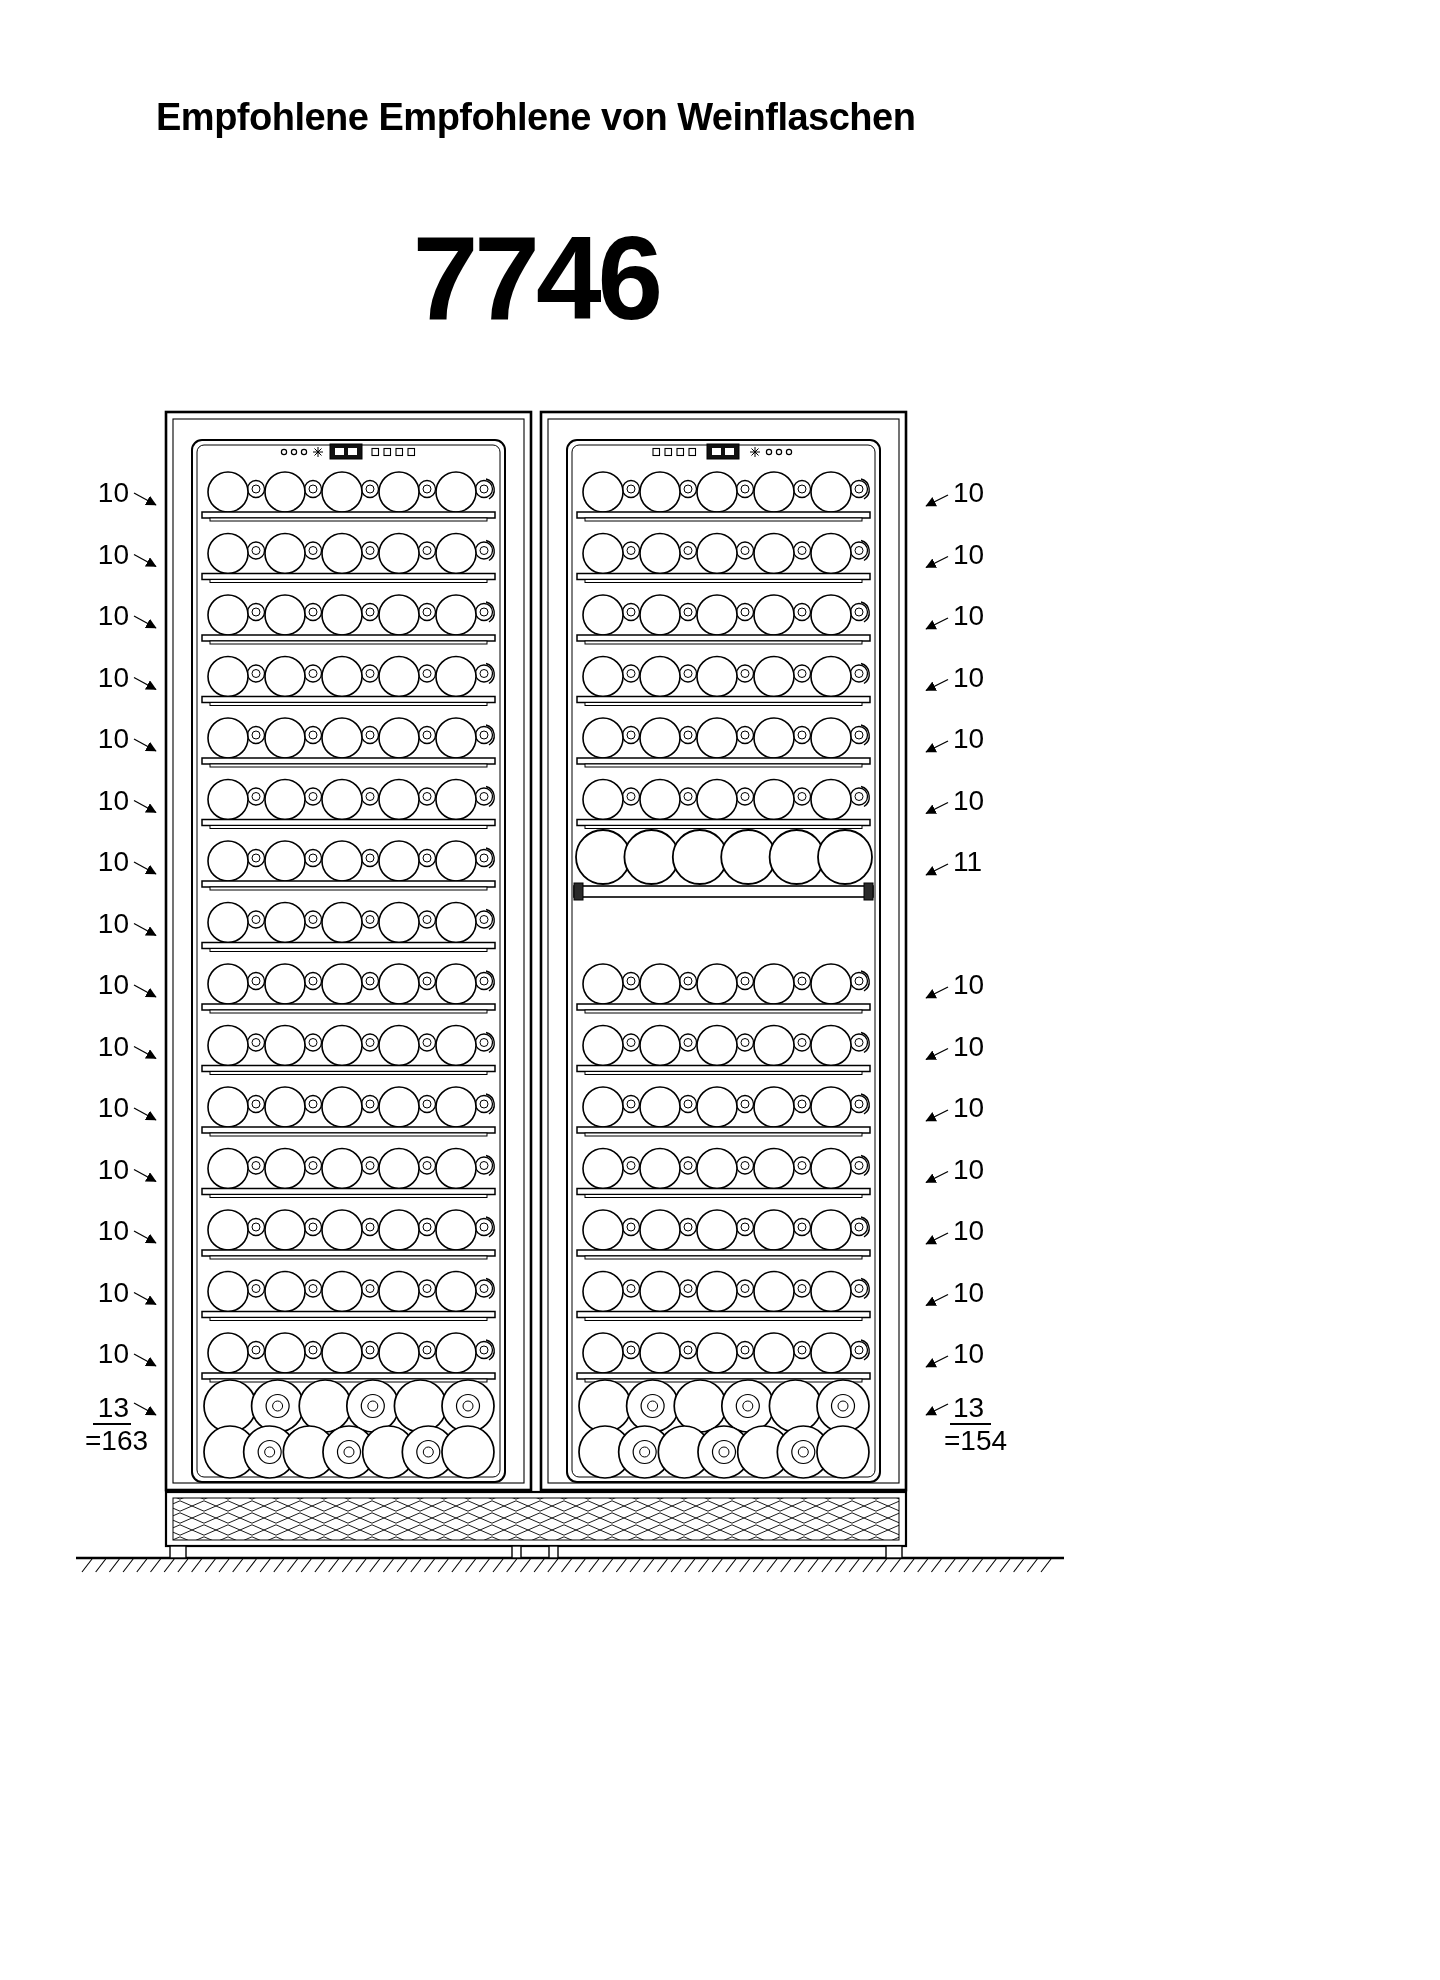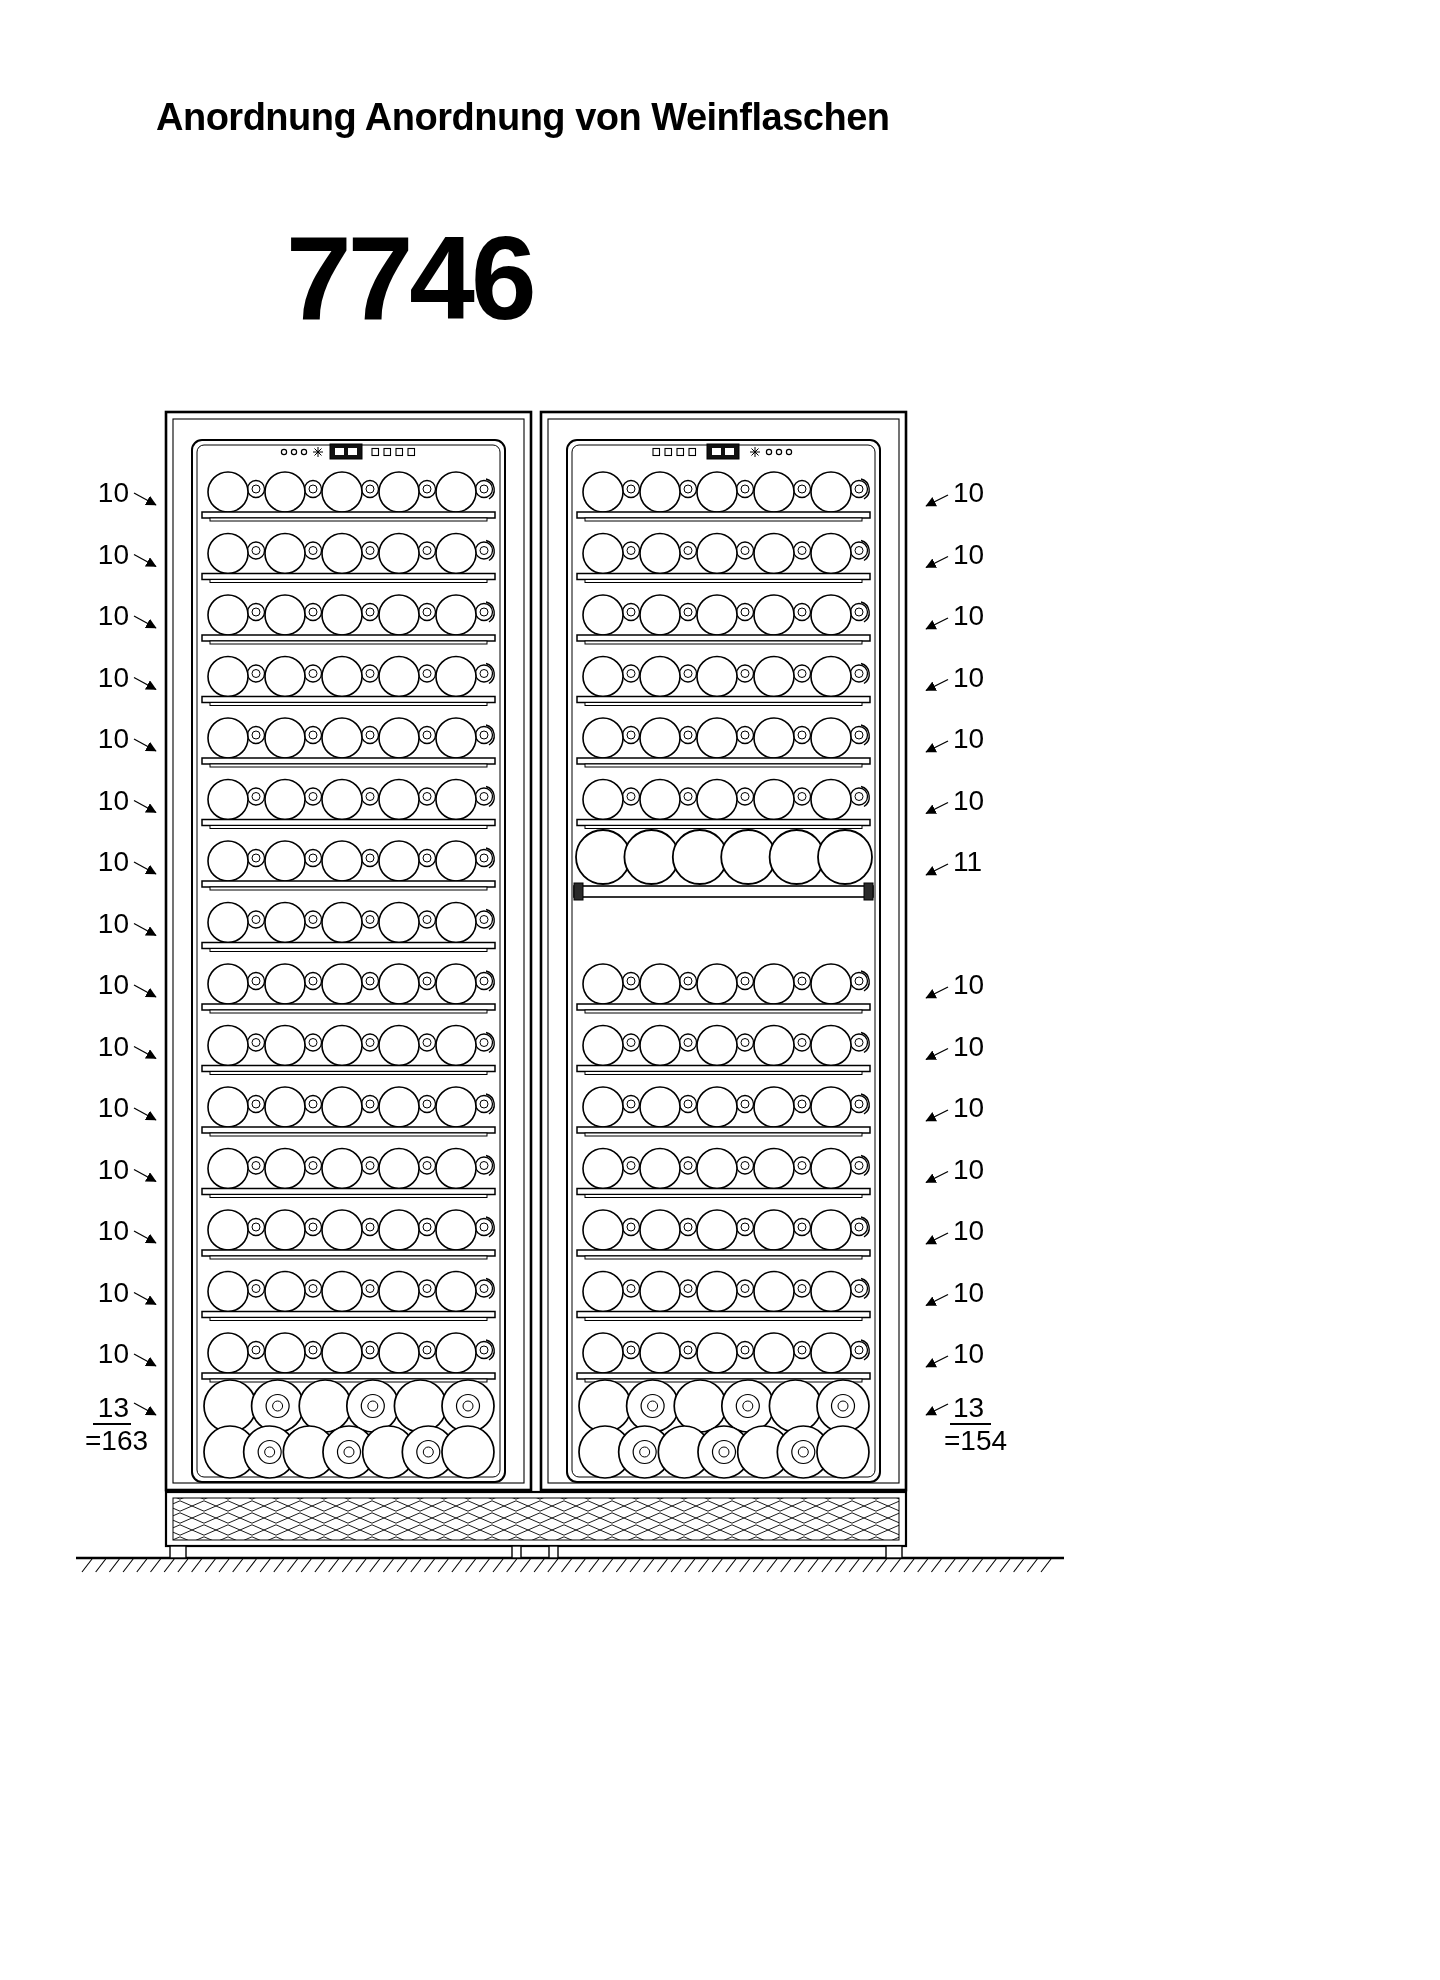--- a/index.html
+++ b/index.html
@@ -5,32 +5,32 @@
   html,body{margin:0;padding:0;}
   body{
     width:1440px;height:1980px;position:relative;background:#fff;
     font-family:"Liberation Sans",sans-serif;color:#000;overflow:hidden;
   }
   .title{
     position:absolute;left:156px;top:96px;
     font-size:38px;font-weight:700;letter-spacing:-0.5px;white-space:nowrap;
   }
   .model{
-    position:absolute;left:286px;top:210px;width:500px;
+    position:absolute;left:286px;top:210px;width:500px;text-align:center;
     font-size:118px;font-weight:700;letter-spacing:-4px;
   }
   #drawing{position:absolute;left:0;top:0;}
   .ln{fill:none;stroke:#000;}
   .wh{fill:#fff;stroke:#000;}
   .lbl{fill:#000;stroke:none;font-size:28px;font-family:"Liberation Sans",sans-serif;}
 </style>
 </head>
 <body>
 
-<div class="title">Anordnung Anordnung von Weinflaschen</div>
+<div class="title">Empfohlene Empfohlene von Weinflaschen</div>
 <div class="model">7746</div>
 
 <svg id="drawing" width="1440" height="1980" viewBox="0 0 1440 1980" xmlns="http://www.w3.org/2000/svg">
     <defs>
       <pattern id="grillePat" width="24" height="12" patternUnits="userSpaceOnUse">
         <path d="M0,6 L12,0.8 L24,6 L12,11.2 Z" class="ln" stroke-width="0.9"></path>
       </pattern>
       <marker id="ah" markerWidth="9" markerHeight="9" refX="7.5" refY="4" orient="auto">
         <path d="M0,0 L8,4 L0,8 Z" fill="#000"></path>
       </marker>

